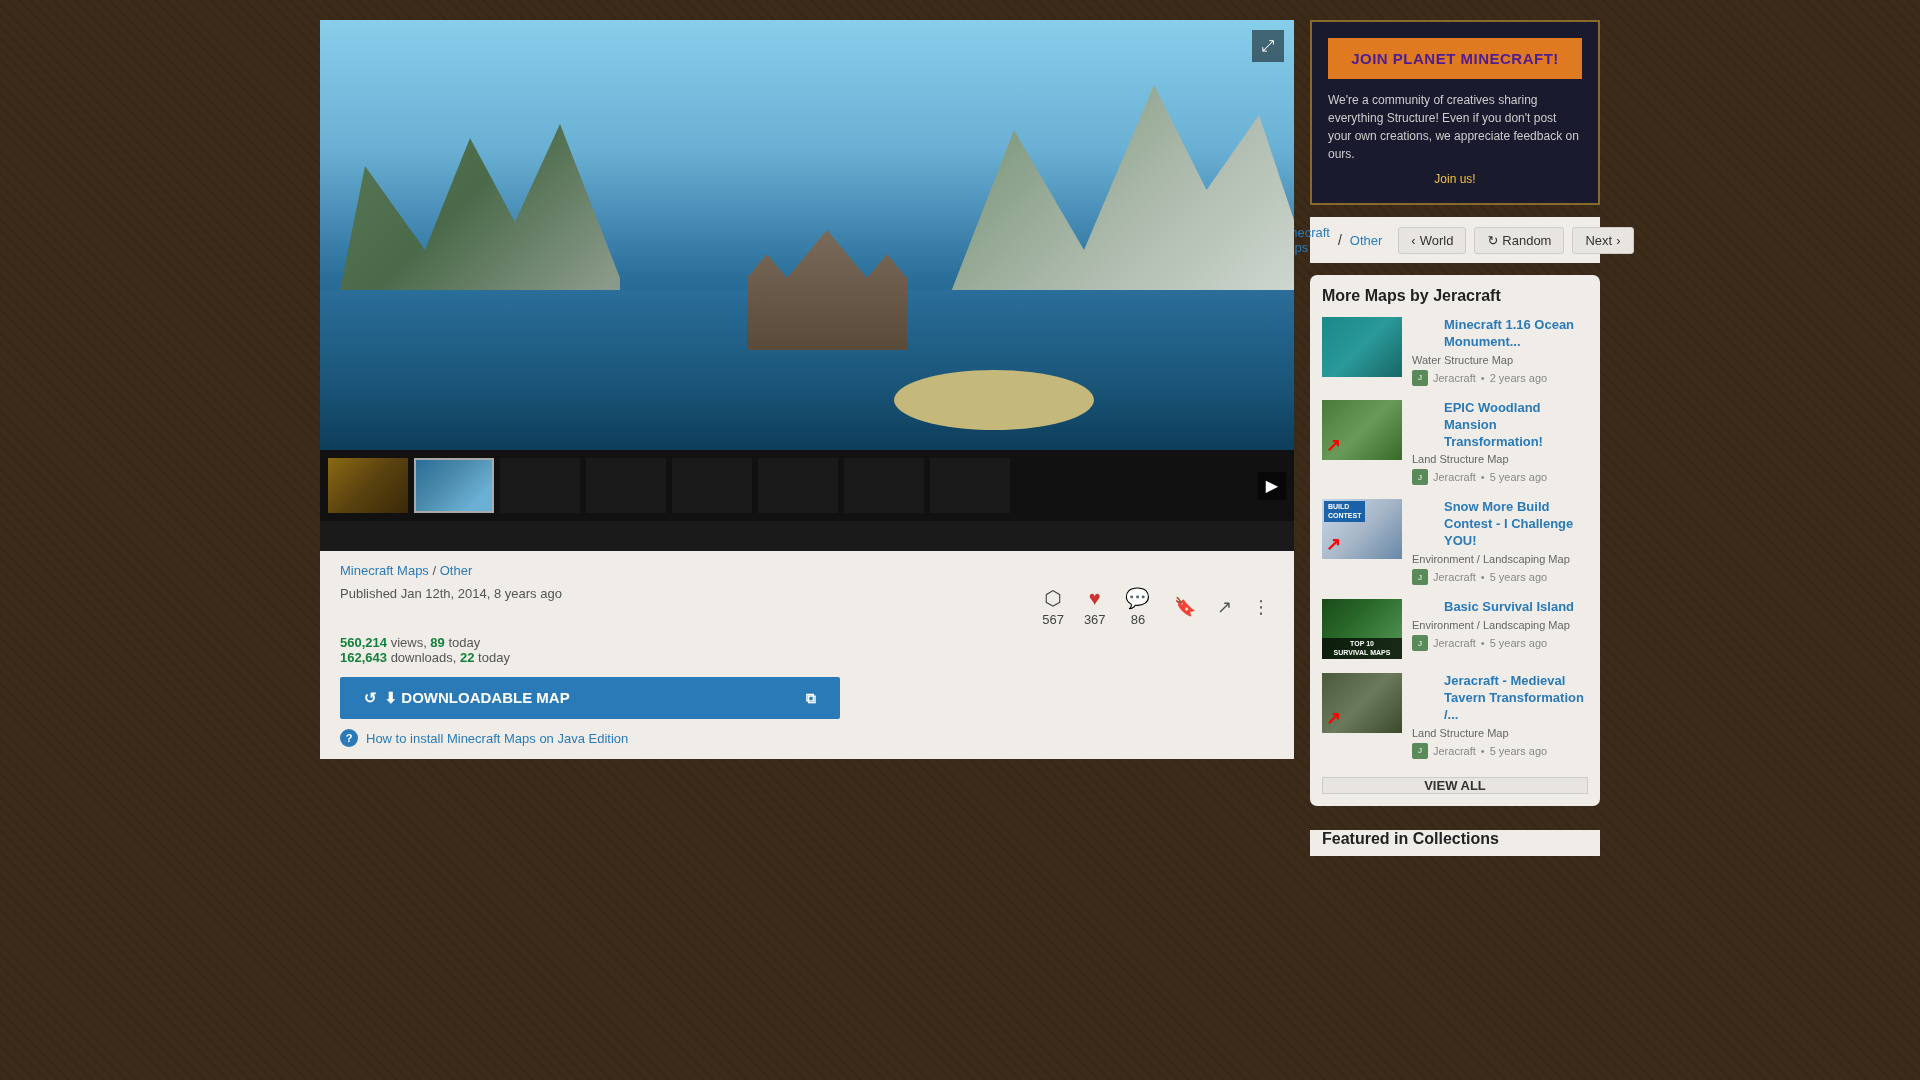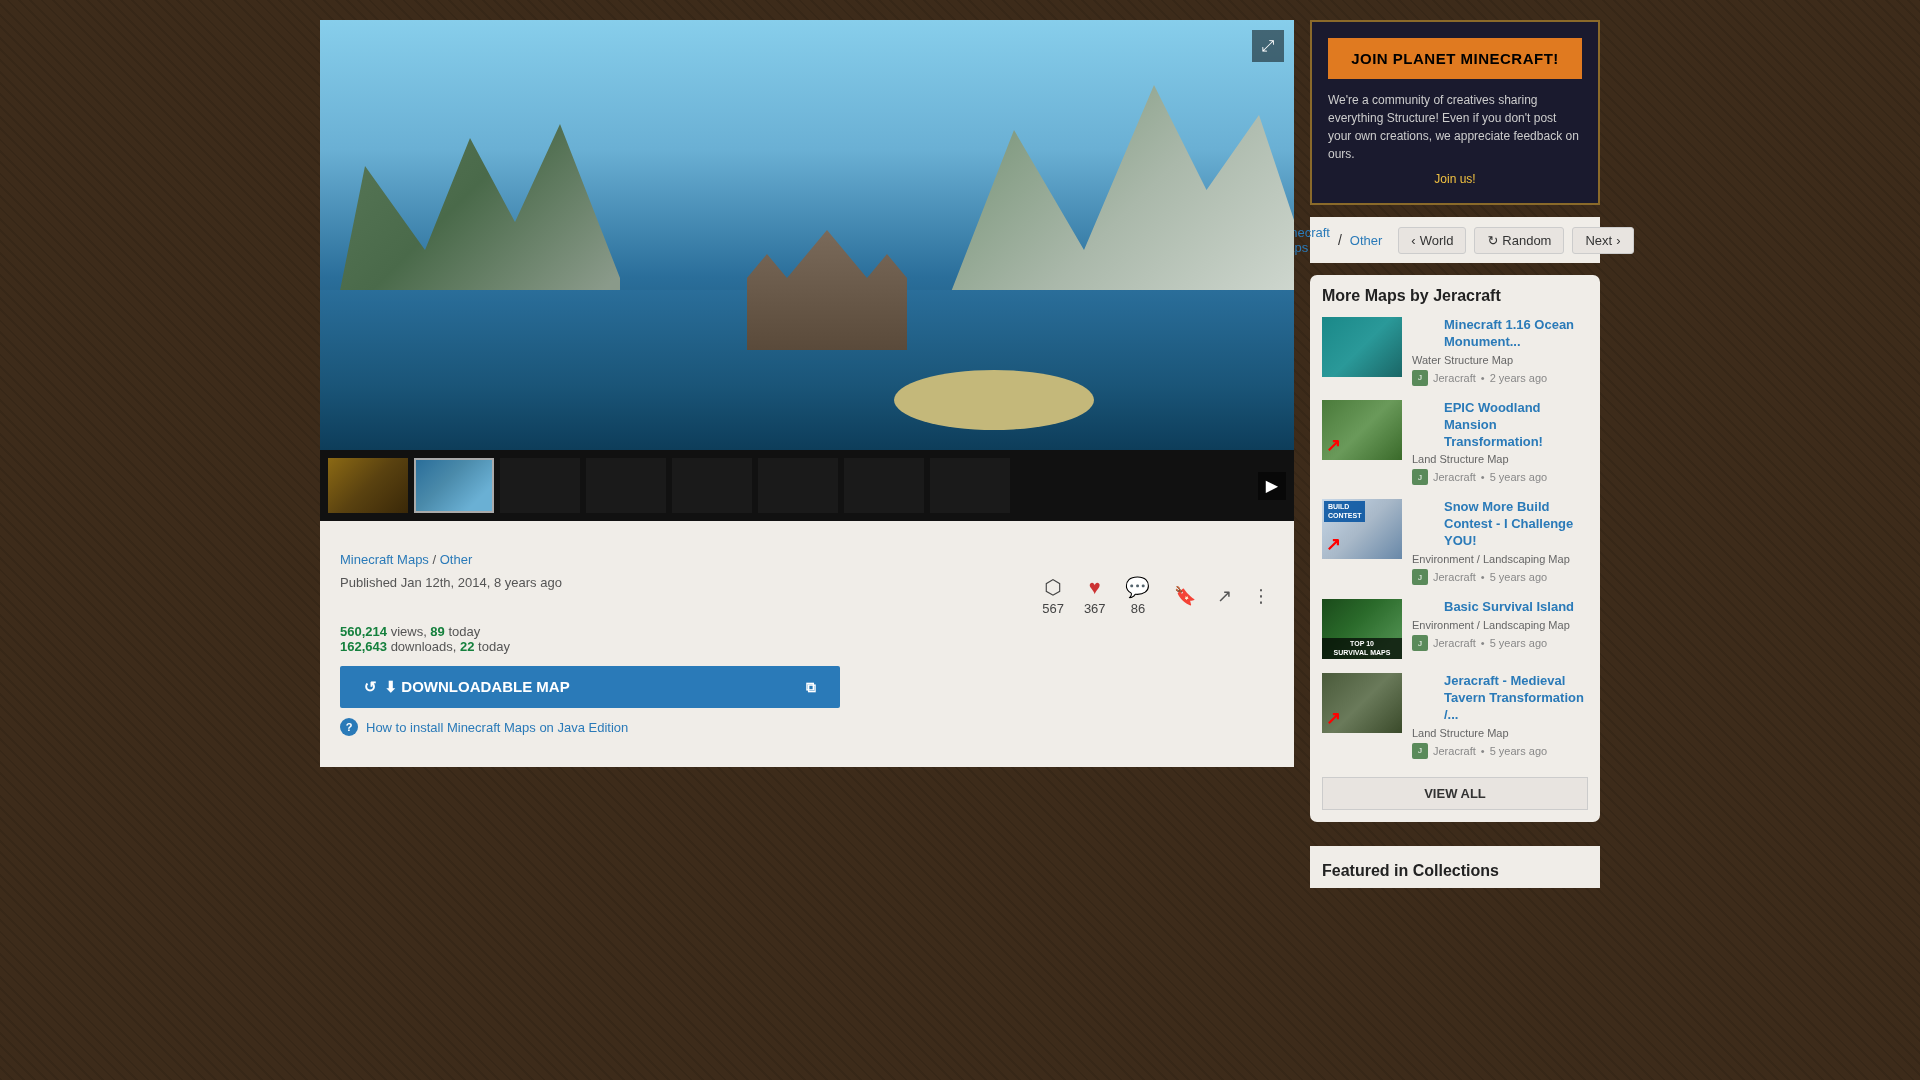--- a/index.html
+++ b/index.html
@@ -134,21 +134,22 @@
       height: 28px;
       display: flex;
       align-items: center;
       justify-content: center;
       cursor: pointer;
       flex-shrink: 0;
     }
     
     .content-area {
       background: #f0ede8;
-      padding: 31px 20px;
+      padding: 12px 20px;
+      margin-top: 30px;
     }
     .breadcrumb {
       font-size: 13px;
       color: #555;
       margin-bottom: 8px;
     }
     .breadcrumb a {
       color: #2a7ab8;
       text-decoration: none;
     }
@@ -258,21 +259,21 @@
       gap: 12px;
     }
     .join-box {
       background: #1a1a2e;
       border: 2px solid #8a6a2a;
       padding: 16px;
       text-align: center;
     }
     .join-btn {
       background: #e07a20;
-      color: #000000;
+      color: #4c1d95;
       border: none;
       padding: 12px 20px;
       font-size: 15px;
       font-weight: bold;
       cursor: pointer;
       width: 100%;
       margin-bottom: 12px;
       letter-spacing: 0.5px;
     }
     .join-desc {
@@ -396,34 +397,33 @@
       display: flex;
       align-items: center;
       justify-content: center;
       font-size: 8px;
       color: white;
     }
     .view-all-btn {
       width: 100%;
       background: #e8e4e0;
       border: 1px solid #ccc;
-      padding: 8px;
       cursor: pointer;
       font-size: 13px;
       font-weight: bold;
       color: #333;
       text-align: center;
       margin-top: 4px;
     }
     .featured-title {
       font-size: 16px;
       font-weight: bold;
       color: #222;
       margin-top: 12px;
-      padding: 16px 12px;
+      padding: 0 12px;
       background: #f0ede8;
       padding-bottom: 8px;
     }
     
     .top-survival-label {
       position: absolute;
       bottom: 0;
       left: 0;
       right: 0;
       background: rgba(0,0,0,0.7);

